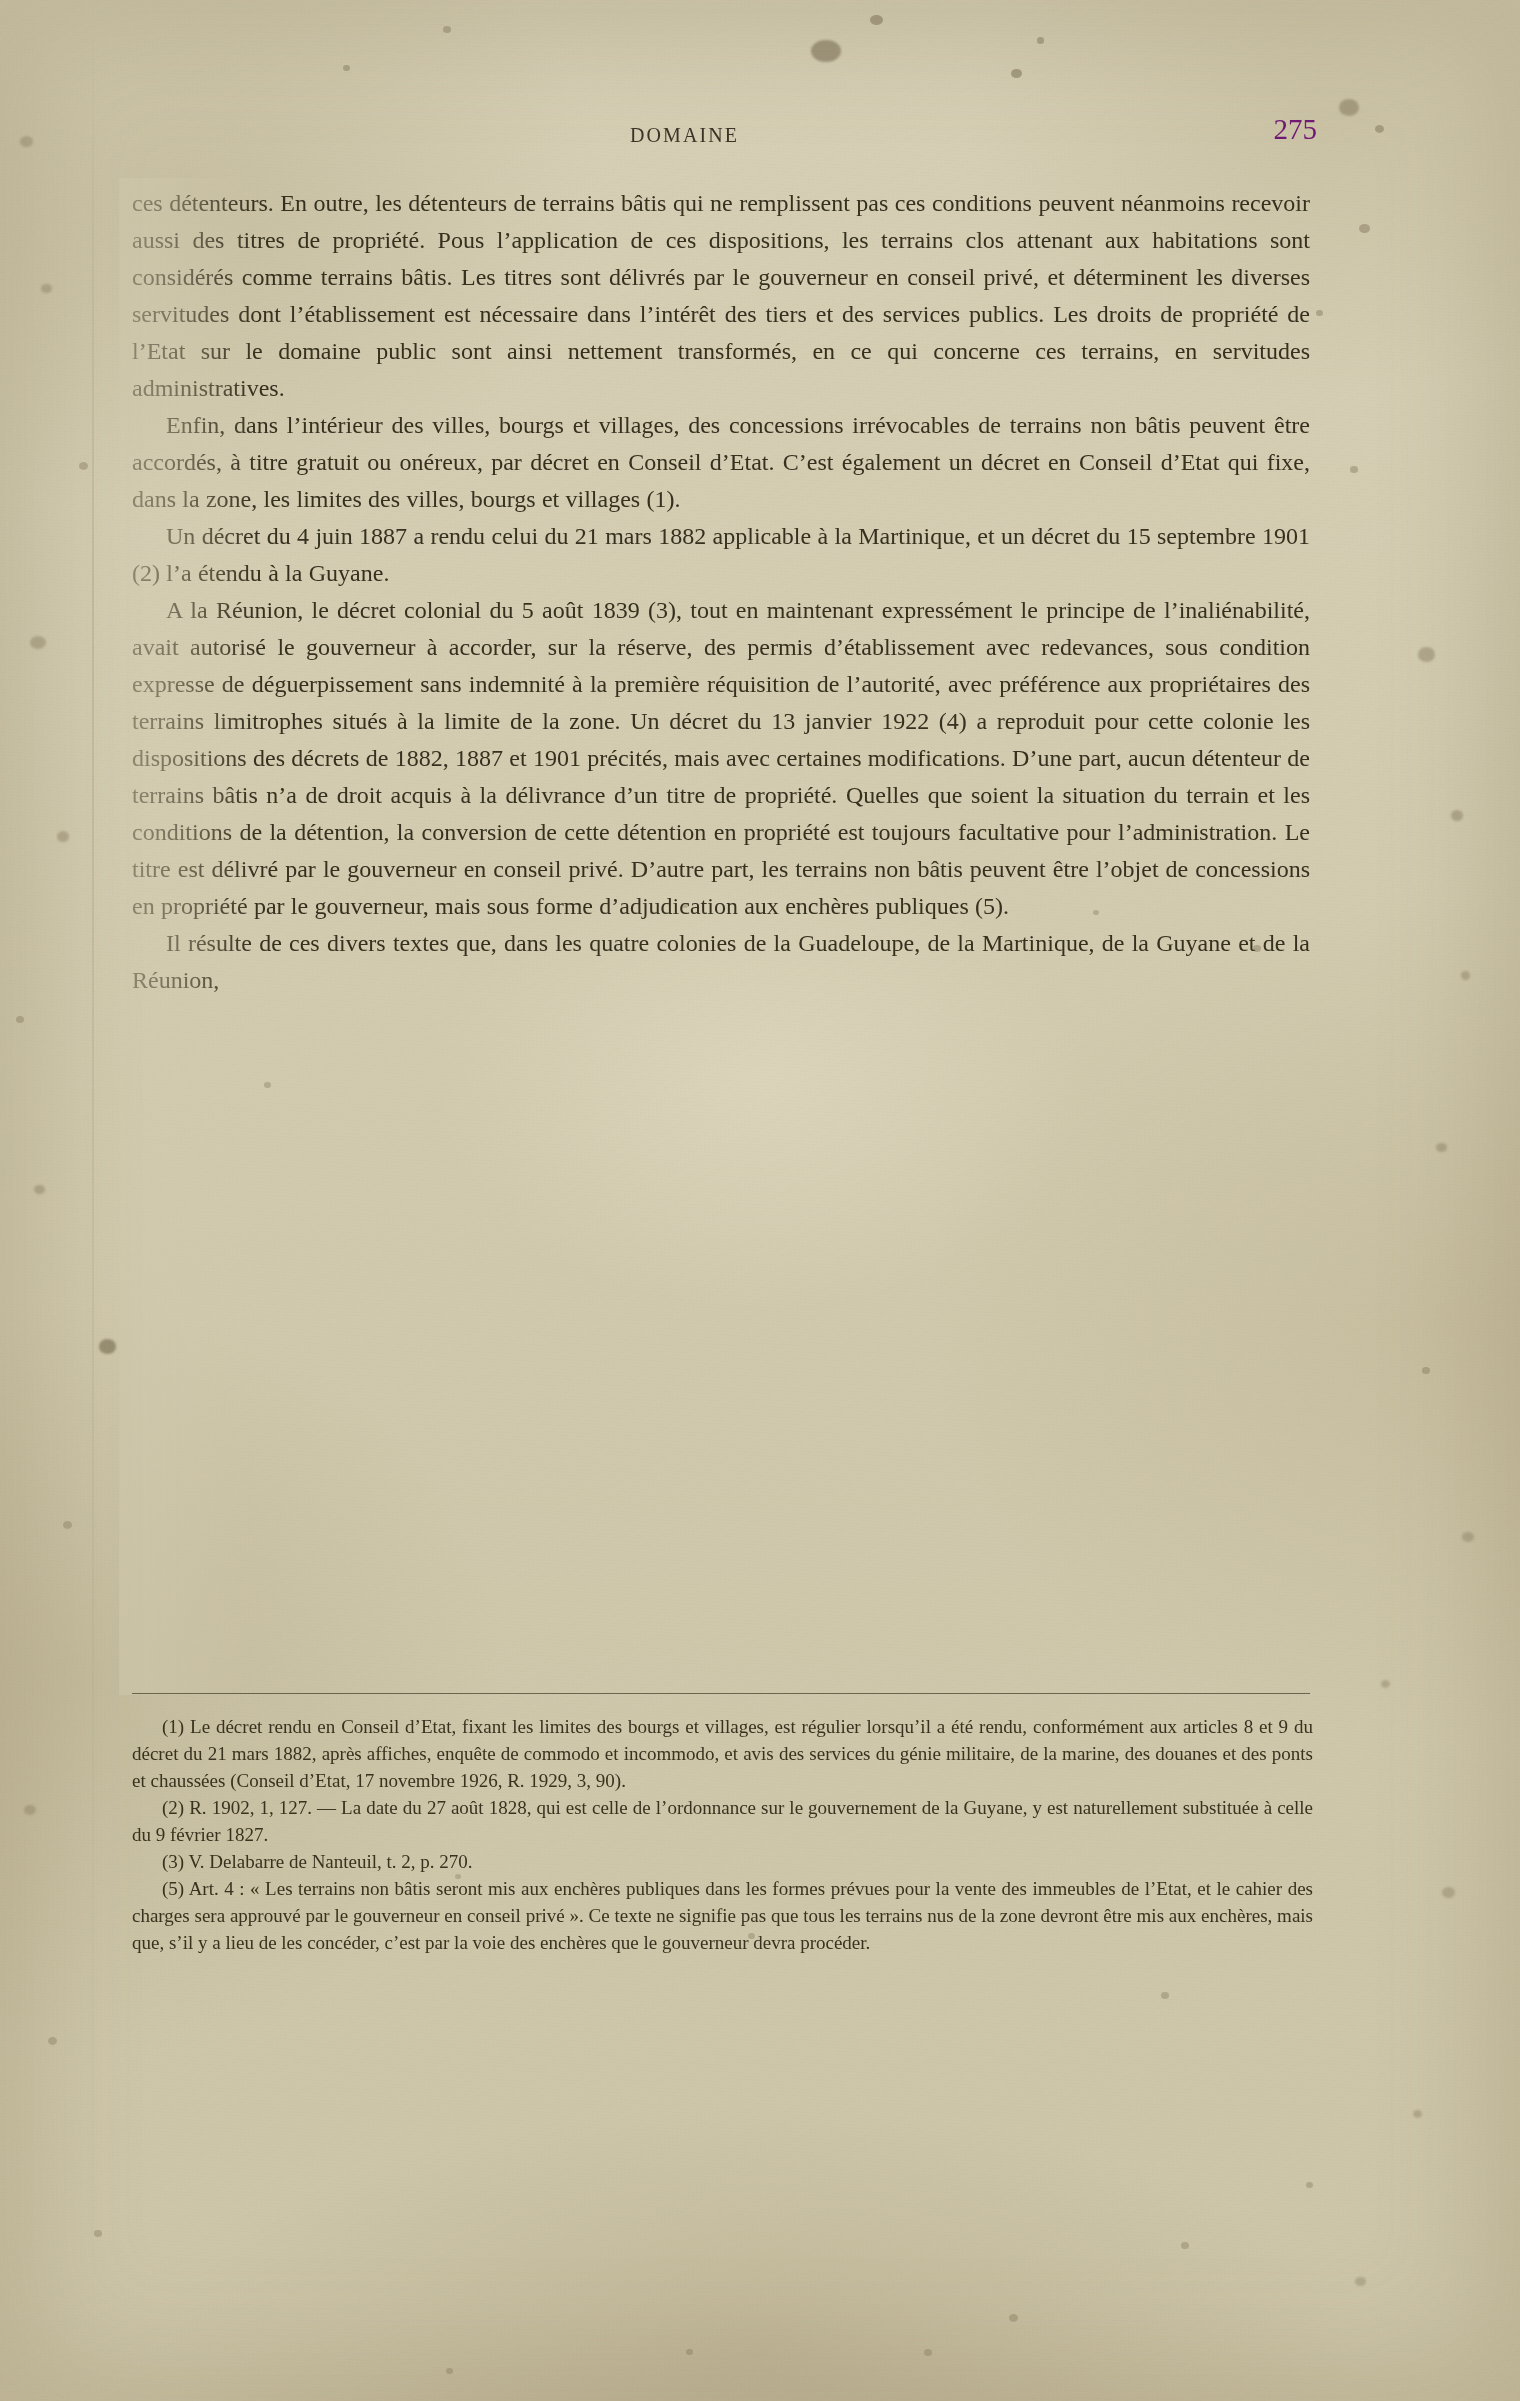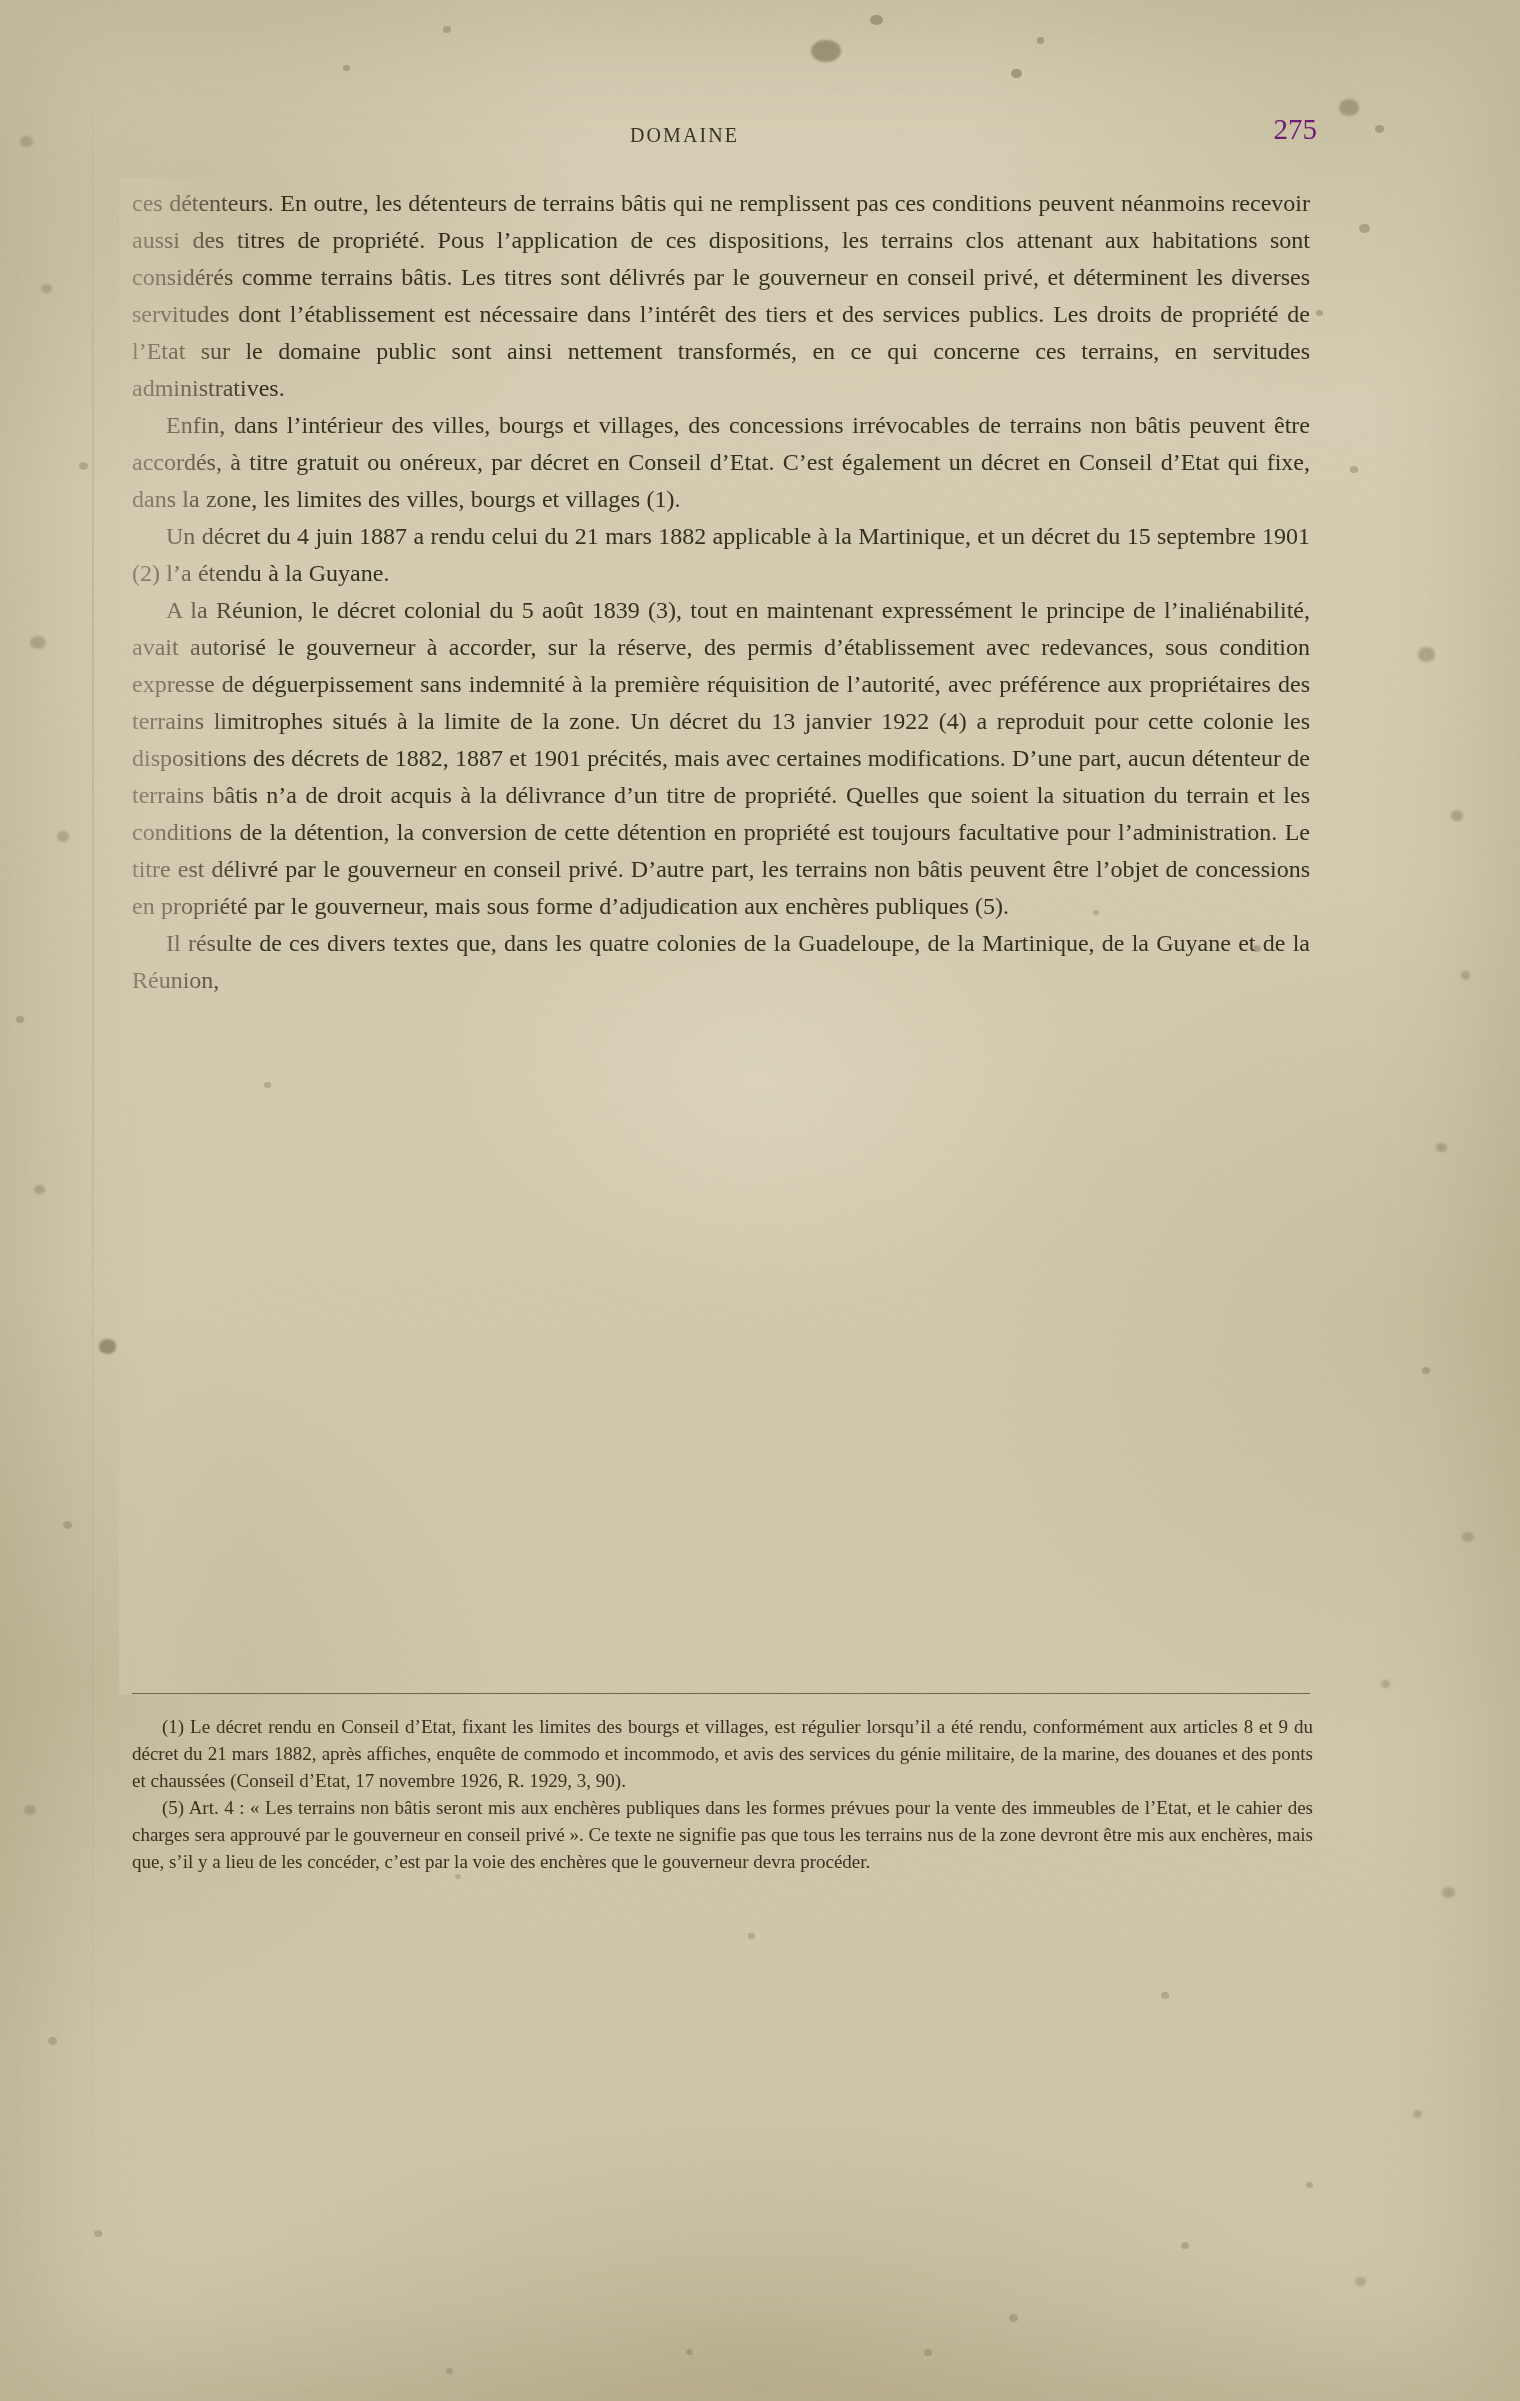--- a/index.html
+++ b/index.html
@@ -174,20 +174,22 @@
     <p class="para">A la Réunion, le décret colonial du 5 août 1839 (3), tout en maintenant expressément le principe de l’inaliénabilité, avait autorisé le gouverneur à accorder, sur la réserve, des permis d’établissement avec redevances, sous condition expresse de déguerpissement sans indemnité à la première réquisition de l’autorité, avec préférence aux propriétaires des terrains limitrophes situés à la limite de la zone. Un décret du 13 janvier 1922 (4) a reproduit pour cette colonie les dispositions des décrets de 1882, 1887 et 1901 précités, mais avec certaines modifications. D’une part, aucun détenteur de terrains bâtis n’a de droit acquis à la délivrance d’un titre de propriété. Quelles que soient la situation du terrain et les conditions de la détention, la conversion de cette détention en propriété est toujours facultative pour l’administration. Le titre est délivré par le gouverneur en conseil privé. D’autre part, les terrains non bâtis peuvent être l’objet de concessions en propriété par le gouverneur, mais sous forme d’adjudication aux enchères publiques (5).</p>
     <p class="para">Il résulte de ces divers textes que, dans les quatre colonies de la Guadeloupe, de la Martinique, de la Guyane et de la Réunion,</p>
   </div>
 
   <div class="fade-left"></div>
 
   <div class="fn-rule"></div>
 
   <div class="footnotes">
     <p class="fn">(1) Le décret rendu en Conseil d’Etat, fixant les limites des bourgs et villages, est régulier lorsqu’il a été rendu, conformément aux articles 8 et 9 du décret du 21 mars 1882, après affiches, enquête de commodo et incommodo, et avis des services du génie militaire, de la marine, des douanes et des ponts et chaussées (Conseil d’Etat, 17 novembre 1926, R. 1929, 3, 90).</p>
+    <p class="fn">(2) R. 1902, 1, 127. — La date du 27 août 1828, qui est celle de l’ordonnance sur le gouvernement de la Guyane, y est naturellement substituée à celle du 9 février 1827.</p>
+    <p class="fn">(3) V. Delabarre de Nanteuil, t. 2, p. 270.</p>
     <p class="fn">(5) Art. 4 : « Les terrains non bâtis seront mis aux enchères publiques dans les formes prévues pour la vente des immeubles de l’Etat, et le cahier des charges sera approuvé par le gouverneur en conseil privé ». Ce texte ne signifie pas que tous les terrains nus de la zone devront être mis aux enchères, mais que, s’il y a lieu de les concéder, c’est par la voie des enchères que le gouverneur devra procéder.</p>
   </div>
 
 </div>
 
 <div>
   <div class="stain" style="left:811px;  top:40px;   width:30px;  height:22.4px;  background:rgba(92,80,55,0.45); filter:blur(1px);"></div>
   <div class="stain" style="left:870px;  top:14.5px;   width:13px;  height:10.6px;  background:rgba(92,80,55,0.40); filter:blur(0.7px);"></div>
   <div class="stain" style="left:1011px;  top:69px;  width:10.6px;  height:9.2px;  background:rgba(92,80,55,0.40); filter:blur(0.7px);"></div>
   <div class="stain" style="left:1037px;  top:37px;   width:6.6px;  height:6.6px;  background:rgba(92,80,55,0.35); filter:blur(0.7px);"></div>

